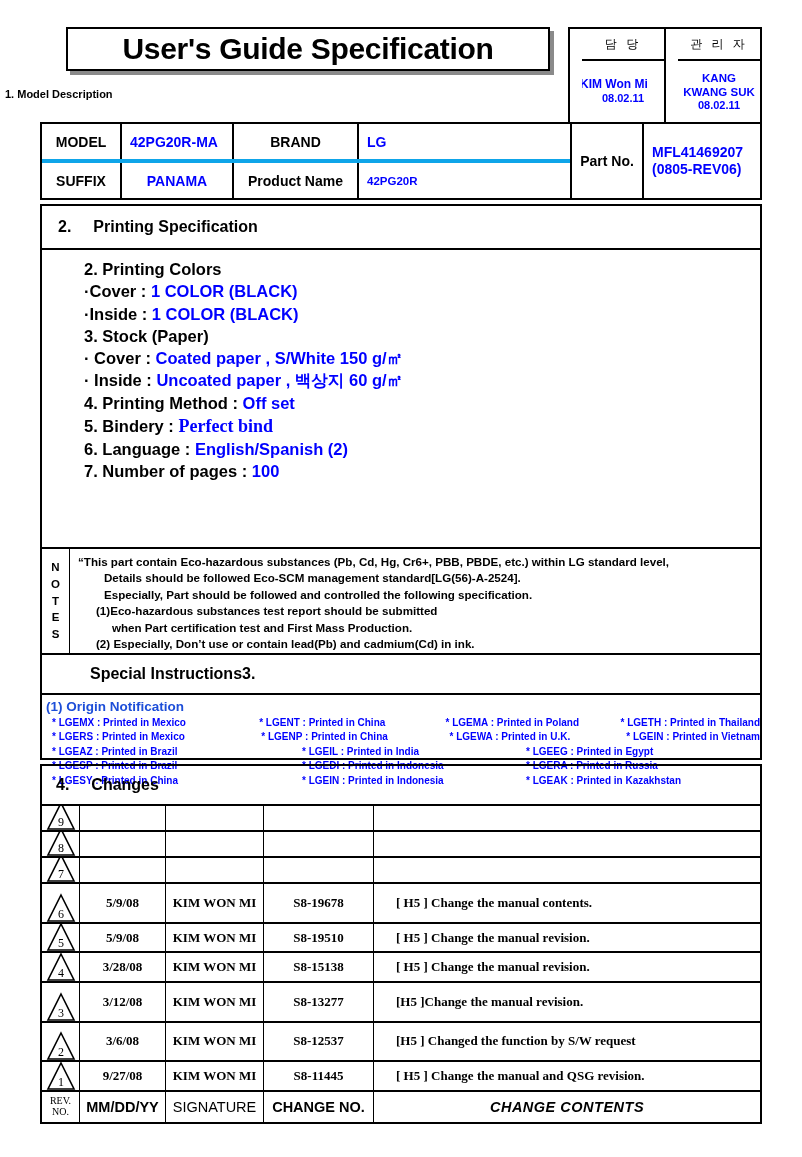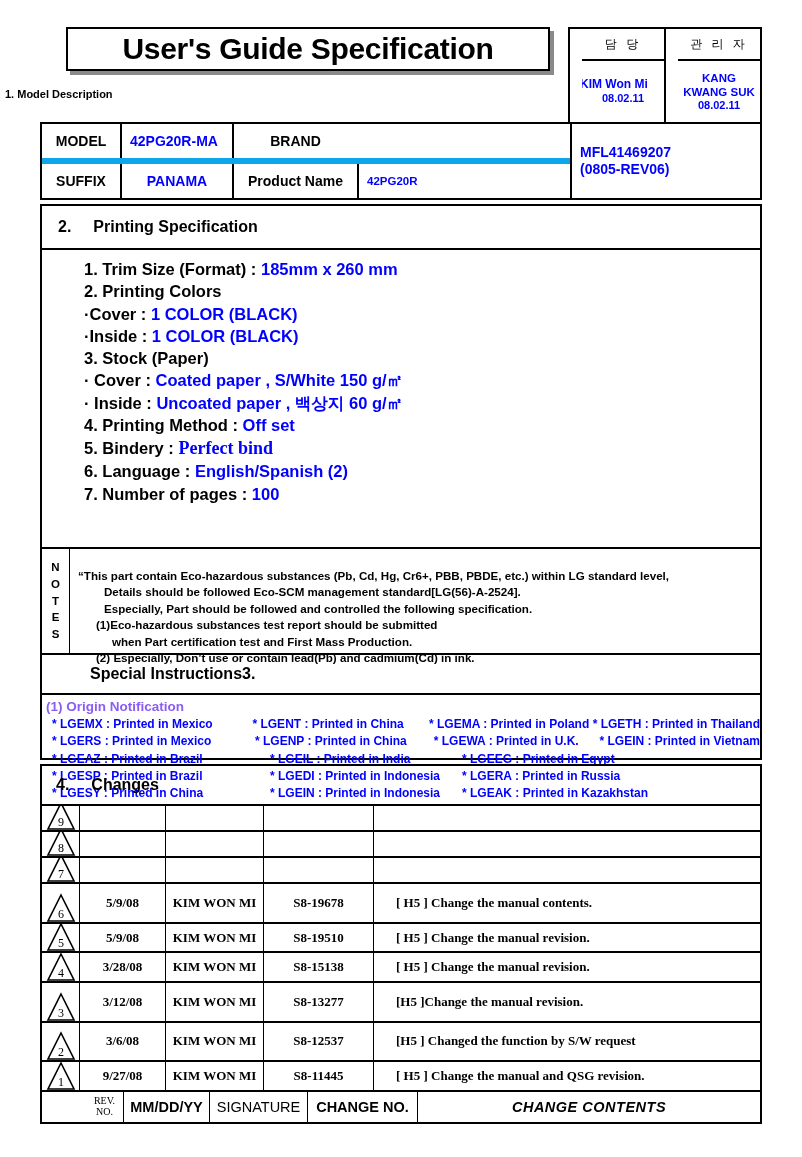--- a/index.html
+++ b/index.html
@@ -109,21 +109,21 @@
     width: 530px;
     display: flex; flex-direction: column;
     border-right: 2px solid #000;
     box-sizing: border-box;
   }
   .m-row {
     flex: 1 1 0;
     display: flex;
     box-sizing: border-box;
   }
-  .m-row.top { border-bottom: 6px solid #0ea5e9; }
+  .m-row.top { border-bottom: 4px solid #0ea5e9; }
   .m-c {
     display: flex; align-items: center;
     box-sizing: border-box;
     padding: 0 8px;
     font-size: 14px;
     font-weight: bold;
     overflow: hidden;
     white-space: nowrap;
   }
   .m-c.lbl { width: 78px; justify-content: center; }
@@ -196,21 +196,21 @@
     width: 28px;
     border-right: 1px solid #000;
     display: flex; flex-direction: column;
     align-items: center; justify-content: center;
     font-size: 11.5px; font-weight: bold;
     line-height: 1.45;
     box-sizing: border-box;
   }
   #notes-body {
     flex: 1;
-    padding: 19px 4px 0 8px;
+    padding: 5px 4px 0 8px;
     box-sizing: border-box;
   }
   .note-line {
     font-size: 11.6px;
     font-weight: bold;
     line-height: 1.42;
     white-space: nowrap;
   }
   .ind1 { padding-left: 26px; }
   .ind2 { padding-left: 18px; }
@@ -226,31 +226,32 @@
     box-sizing: border-box;
   }
   #origin-band {
     height: 100px;
     padding: 4px 0 0 4px;
     box-sizing: border-box;
     color: #0000ff;
   }
   #origin-title {
     font-size: 13.5px; font-weight: bold;
-    color: #8b5cf6;
+    color: #1d4ed8;
     line-height: 1.25;
   }
   .origin-row {
     display: flex;
-    font-size: 12px;
+    font-size: 10px;
     font-weight: bold;
     color: #0000ff;
     line-height: 1.45;
     padding-left: 6px;
     white-space: nowrap;
+    gap: 32px;
   }
   .origin-row .oc { box-sizing: border-box; }
   .oc1 { width: 218px; }
   .oc2 { width: 192px; }
   .oc3 { width: 178px; }
   .oc4 { flex: 1; }
 
   
   #changes-head {
     left: 40px; top: 764px;
@@ -315,21 +316,20 @@
 
   .cc-rev-foot {
     width: 38px;
     display: flex; flex-direction: column;
     align-items: center; justify-content: center;
     border-right: 1px solid #000;
     font-family: "Liberation Serif", serif;
     font-size: 10px;
     line-height: 1.05;
     box-sizing: border-box;
-    margin-left: 44px;
   }
   .foot-cell {
     box-sizing: border-box;
     border-right: 1px solid #000;
     display: flex; align-items: center; justify-content: center;
     font-family: "Liberation Sans", sans-serif;
     font-size: 14.5px;
     font-weight: bold;
     white-space: nowrap;
   }
@@ -367,47 +367,46 @@
   </div>
 
   <div class="abs" id="model-desc-caption">1.  Model Description</div>
 
   <div class="abs" id="model-table">
     <div id="model-left">
       <div class="m-row top">
         <div class="m-c lbl">MODEL</div>
         <div class="m-c val1 blue">42PG20R-MA</div>
         <div class="m-c lbl2">BRAND</div>
+        <div class="m-c val2 blue">LG</div>
       </div>
       <div class="m-row">
         <div class="m-c lbl">SUFFIX</div>
         <div class="m-c val1 c blue">PANAMA</div>
         <div class="m-c lbl2">Product Name</div>
         <div class="m-c val2 blue sm">42PG20R</div>
       </div>
     </div>
     <div id="model-right">
+      <div id="partno-label">Part No.</div>
       <div id="partno-value">
         <span>MFL41469207</span>
         <span>(0805-REV06)</span>
       </div>
     </div>
   </div>
 
   <div class="abs" id="body-frame">
 
     <div class="band" id="print-spec-head">
       <span class="num">2.</span>
       <span>Printing Specification</span>
     </div>
 
     <div class="band" id="print-spec-body">
-      <div class="spec-line">
-        <span>1. Trim Size (Format) : </span><span class="v">185mm x 260 mm</span>
-      </div>
       <div class="spec-line">
         <span>2. Printing Colors</span>
       </div>
       <div class="spec-line">
         <span>·Cover : </span><span class="v">1 COLOR (BLACK)</span>
       </div>
       <div class="spec-line">
         <span>·Inside : </span><span class="v">1 COLOR (BLACK)</span>
       </div>
       <div class="spec-line">

